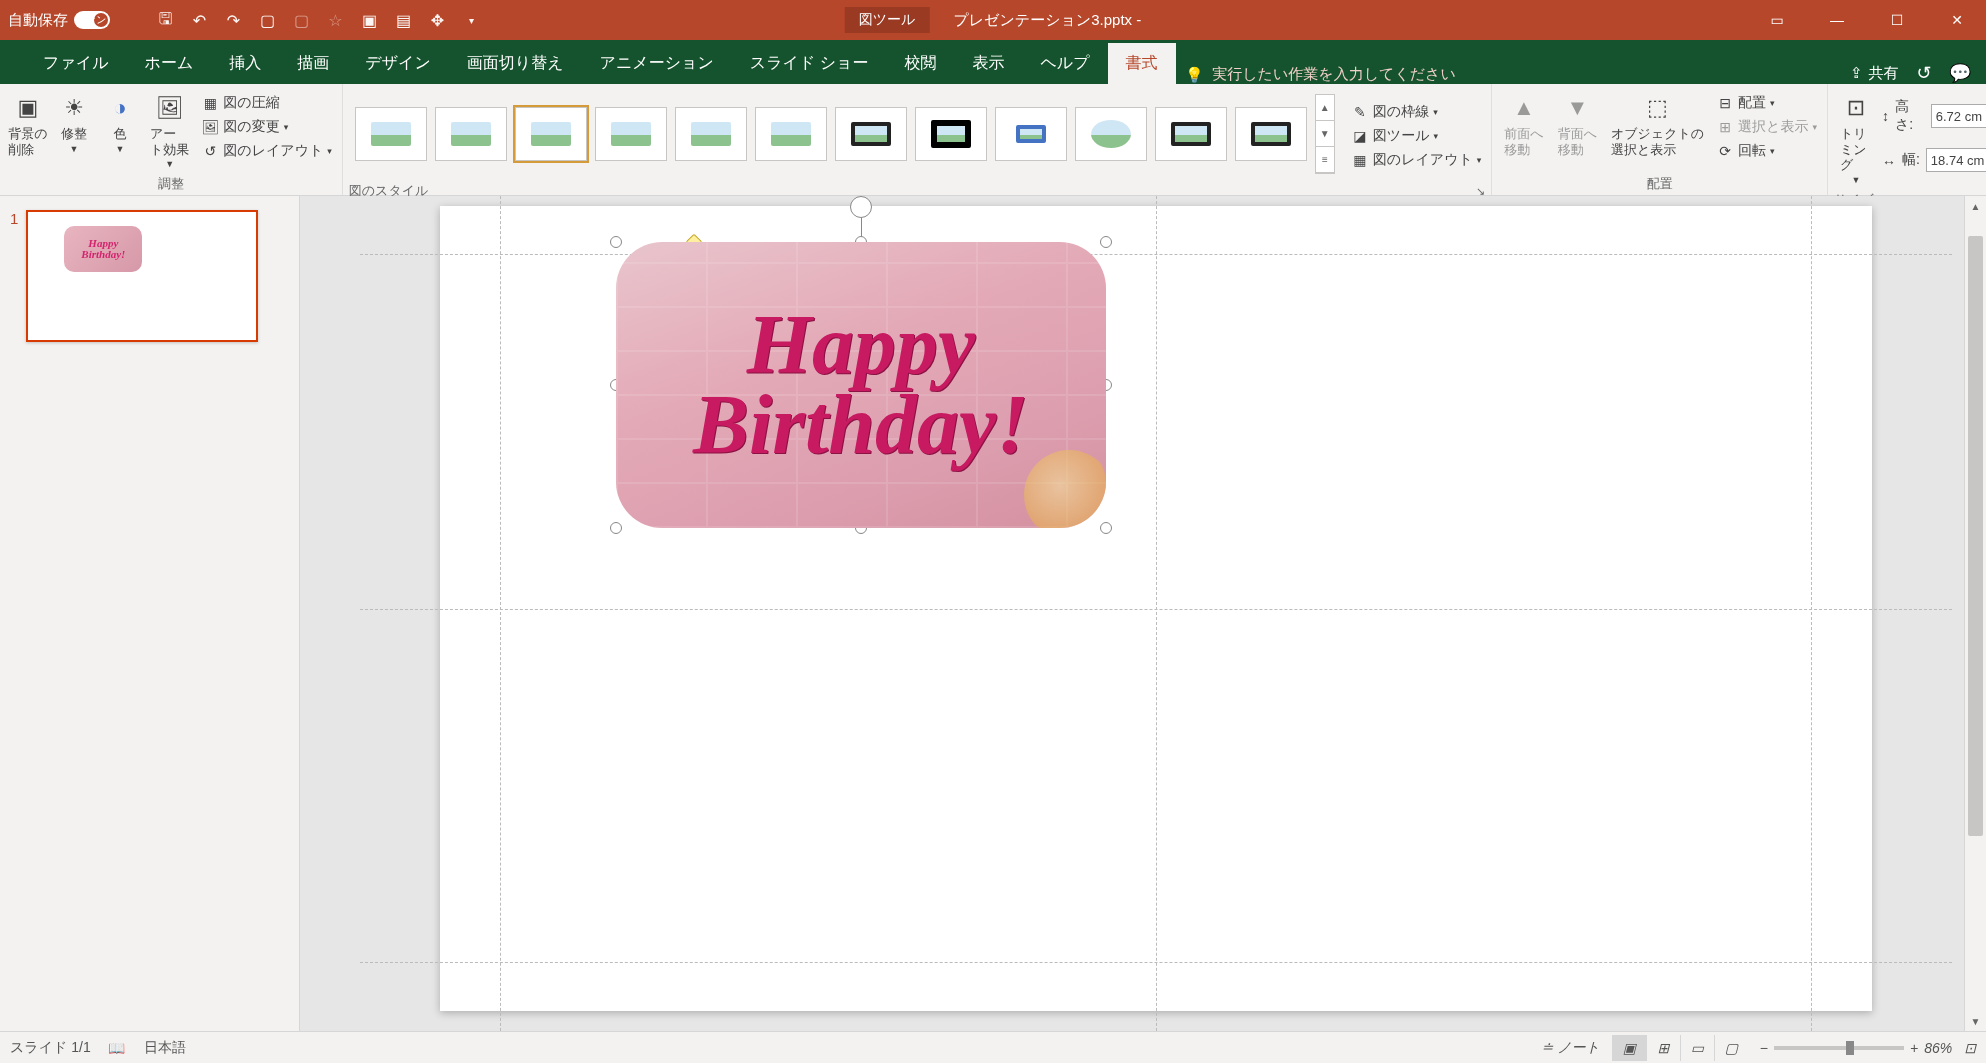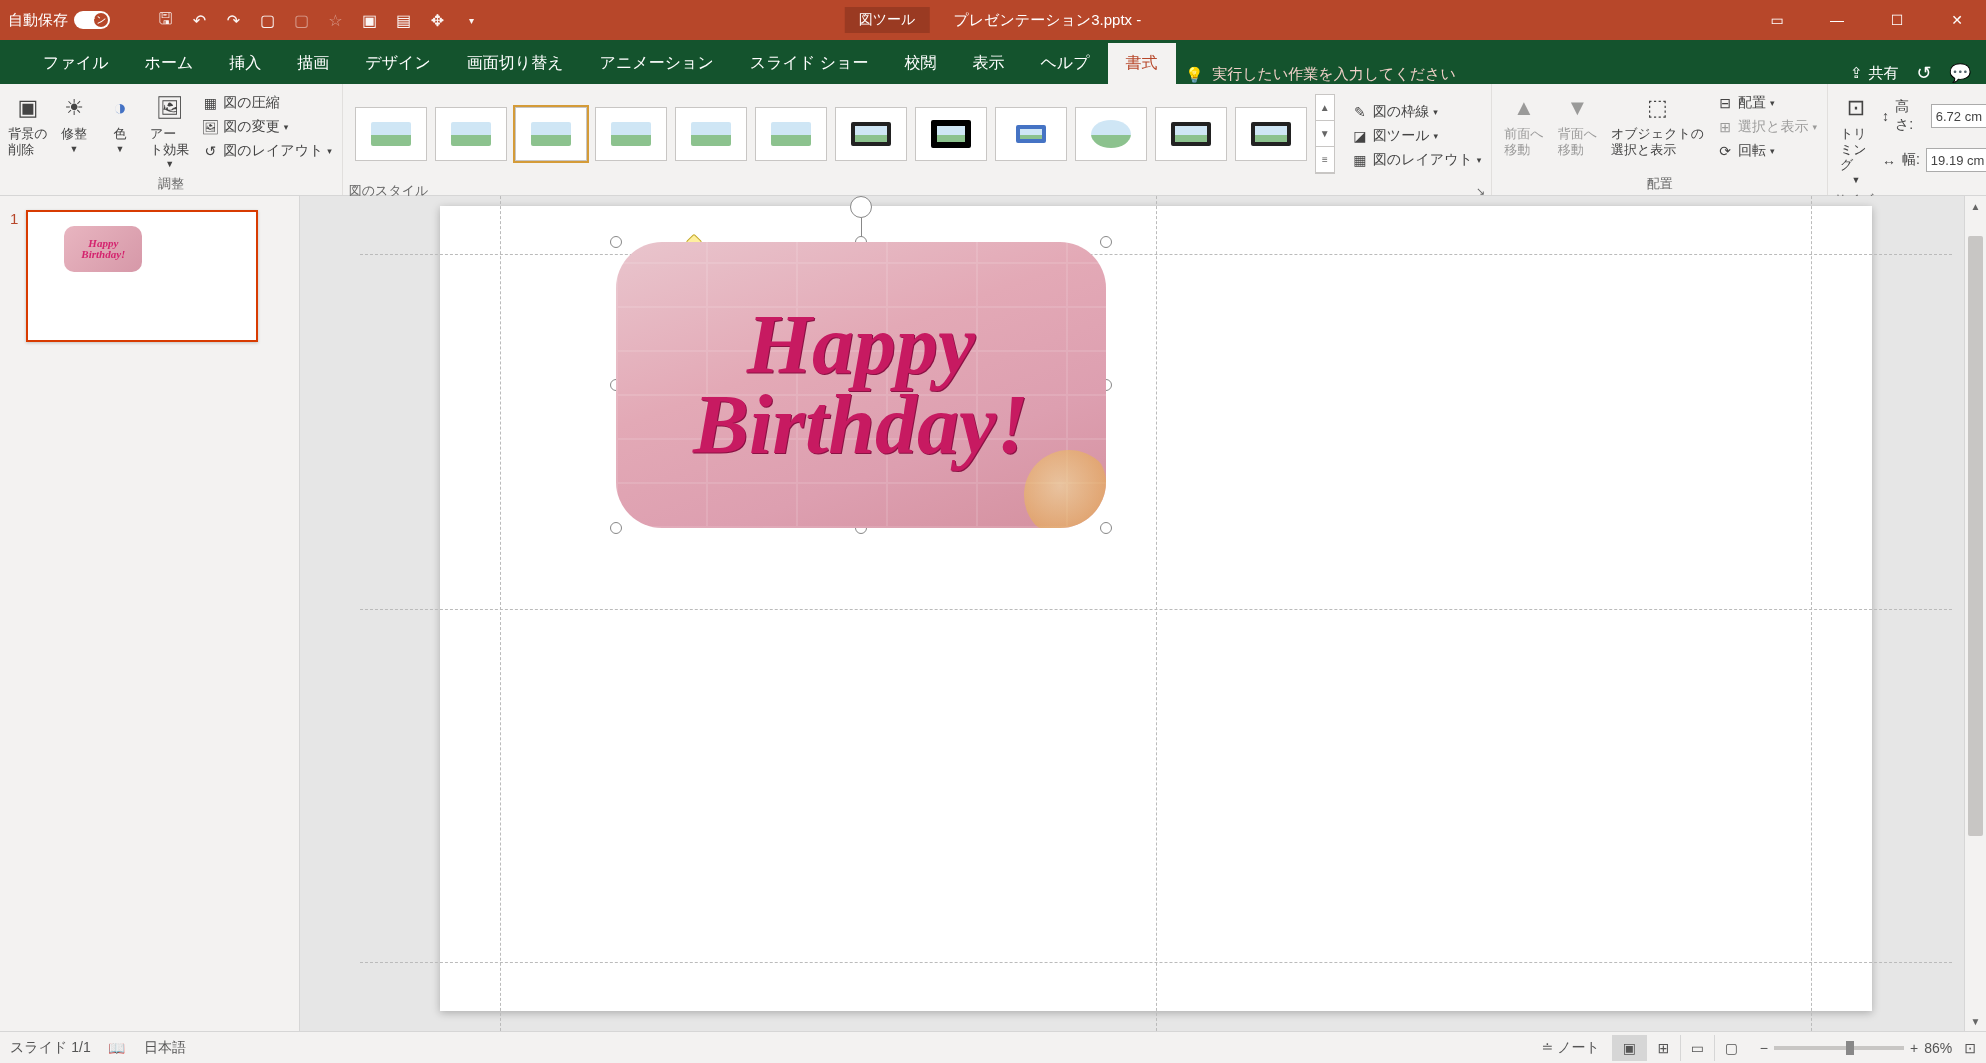--- a/index.html
+++ b/index.html
@@ -86,21 +86,21 @@
 .h-l { left: -6px; top: 50%; margin-top: -6px; } .h-r { right: -6px; top: 50%; margin-top: -6px; }
 .adj-handle { position: absolute; left: 72px; top: -6px; width: 12px; height: 12px; background: #ffef9e; border: 1.5px solid #c4a92e; border-radius: 2px; transform: rotate(45deg); }
 
 .pic { width: 100%; height: 100%; border-radius: 46px; background: linear-gradient(160deg, #e9c5cd 0%, #e3a9b6 40%, #dd9fb0 70%, #d4909f 100%); position: relative; overflow: hidden; display: flex; align-items: center; justify-content: center; flex-direction: column; }
 .brick { position: absolute; inset: 0; opacity: 0.12; background-image: repeating-linear-gradient(0deg, #fff 0 2px, transparent 2px 44px), repeating-linear-gradient(90deg, #fff 0 2px, transparent 2px 90px); }
 .hb-text { font-family: "Brush Script MT", cursive; font-size: 84px; font-style: italic; font-weight: bold; color: #c71a61; line-height: 0.95; text-align: center; text-shadow: 1px 1px 0 #8a1244; position: relative; z-index: 2; }
 .flower { position: absolute; right: -8px; bottom: -12px; width: 90px; height: 90px; background: radial-gradient(circle at 40% 40%, #f4e09a, #e8b050 60%, transparent 62%); opacity: 0.6; border-radius: 50%; }
 
 
 .status-bar { position: absolute; left: 0; right: 0; bottom: 0; height: 32px; background: #f3f2f1; border-top: 1px solid #d6d6d6; display: flex; align-items: center; font-size: 14px; color: #555; padding: 0 10px; gap: 18px; }
-.status-right { margin-left: auto; display: flex; align-items: center; gap: 12px; }
+.status-right { margin-left: auto; display: flex; align-items: center; gap: 12px; font-style: italic; }
 .view-btns { display: flex; gap: 0; }
 .view-btn { width: 34px; height: 26px; display: flex; align-items: center; justify-content: center; font-size: 14px; border-left: 1px solid #d6d6d6; }
 .view-btn.active { background: #d6d6d6; }
 .zoom-slider { display: flex; align-items: center; gap: 6px; }
 .slider { width: 130px; height: 4px; background: #c8c6c4; position: relative; }
 .slider-thumb { position: absolute; left: 55%; top: -5px; width: 8px; height: 14px; background: #888; }
 </style>
 </head>
 <body>
 
@@ -328,21 +328,21 @@
               <span class="spin">
                 <span>▲</span>
                 <span>▼</span>
               </span>
             </div>
         </div>
         <div class="size-row">
           <span>↔</span>
           <span>幅:</span>
           <div class="size-input">
-              <span>19.19 cm</span>
+              <span>18.74 cm</span>
               <span class="spin">
                 <span>▲</span>
                 <span>▼</span>
               </span>
             </div>
         </div>
       </div>
     </div>
     <div class="rgroup-label">
         <span>サイズ</span>

